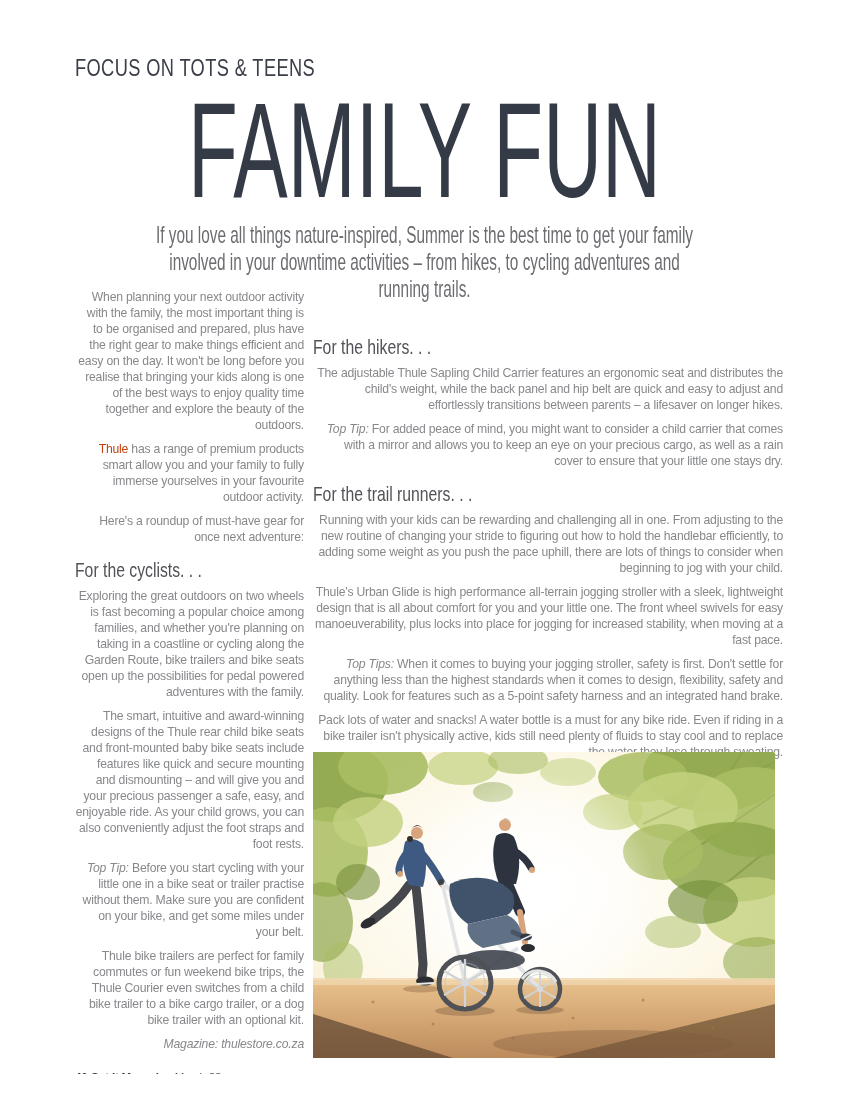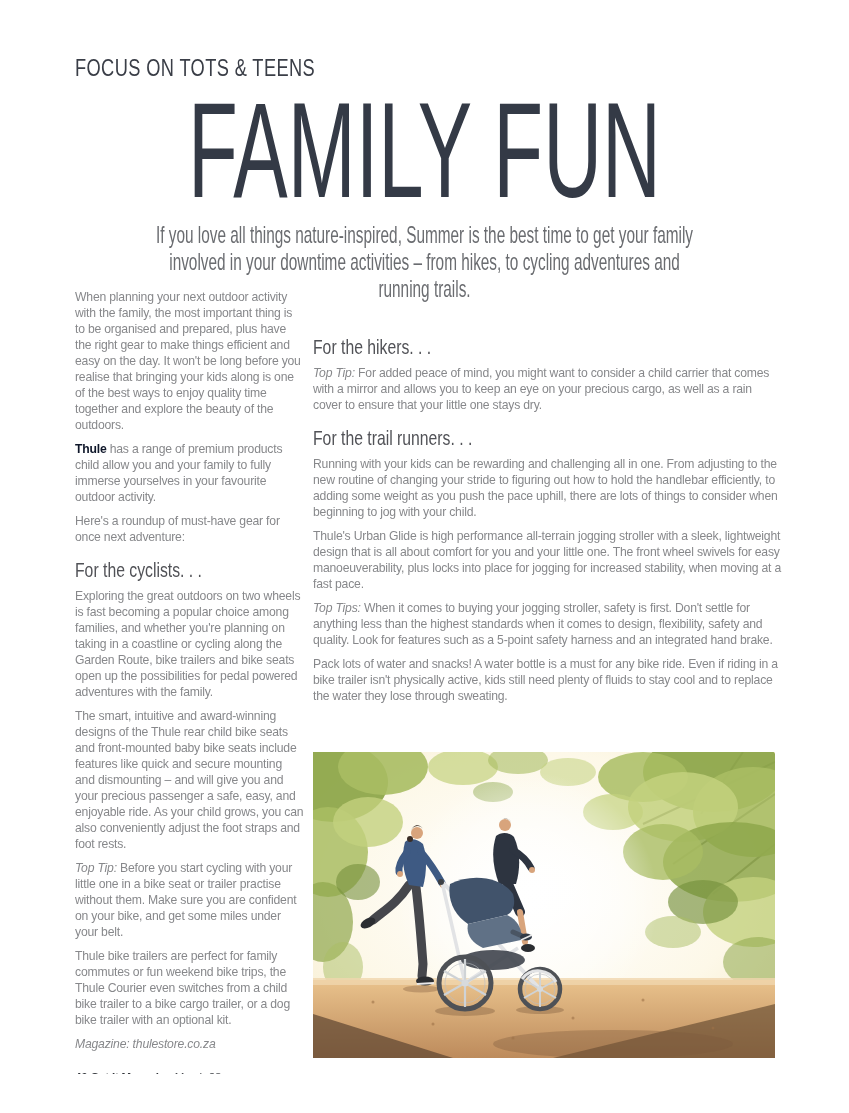--- a/index.html
+++ b/index.html
@@ -9,57 +9,58 @@
           letter-spacing:0.5px;transform:scaleX(0.76);transform-origin:left center;white-space:nowrap;}
   .headline{position:absolute;left:0;top:82px;width:849px;text-align:center;
             font-size:136px;line-height:1.0;color:#343a46;font-weight:400;
             transform:scaleX(0.60);transform-origin:center;white-space:nowrap;}
   .subtitle{position:absolute;left:0;top:221px;width:849px;text-align:center;
             font-size:24px;line-height:27px;color:#6a6c70;
             transform:scaleX(0.64);transform-origin:center;}
   .col{position:absolute;font-size:12.2px;line-height:16px;color:#87888b;letter-spacing:-0.2px;}
   .col-left{left:75px;top:289px;width:229px;}
   .col-right{left:313px;top:287px;width:470px;margin-top:48px;}
-  .col p{margin:0 0 8px 0;}
+  .col p{margin:0 0 8px 0;text-align:right;}
   .sec-heading{font-size:21px;color:#515257;letter-spacing:0;line-height:24px;
                margin:13px 0 6px 0;transform:scaleX(0.75);transform-origin:left center;white-space:nowrap;}
   .sec-heading.first{margin-top:0;}
-  .b{font-weight:bold;color:#0f172a;}
+  .b{font-weight:normal;color:#c2410c;}
   .i{font-style:italic;}
   .photo{position:absolute;left:313px;top:752px;width:462px;height:306px;}
   .photo svg{display:block;}
   .footer{position:absolute;left:75px;top:1071px;font-size:11.5px;color:#33363c;letter-spacing:-0.2px;}
   .footer .pgmag{font-weight:bold;}
   .footer .issue{font-weight:normal;color:#4a4d52;}
 </style>
 </head>
 <body>
 
 <div class="page">
 
   <div class="kicker">FOCUS ON TOTS &amp; TEENS</div>
 
   <div class="headline">FAMILY FUN</div>
 
   <div class="subtitle">If you love all things nature-inspired, Summer is the best time to get your family involved in your downtime activities – from hikes, to cycling adventures and running trails.</div>
 
   <div class="col col-left">
     <p>When planning your next outdoor activity with the family, the most important thing is to be organised and prepared, plus have the right gear to make things efficient and easy on the day. It won't be long before you realise that bringing your kids along is one of the best ways to enjoy quality time together and explore the beauty of the outdoors.</p>
-    <p><span class="b">Thule</span><span> has a range of premium products child allow you and your family to fully immerse yourselves in your favourite outdoor activity.</span></p>
+    <p><span class="b">Thule</span><span> has a range of premium products smart allow you and your family to fully immerse yourselves in your favourite outdoor activity.</span></p>
     <p>Here's a roundup of must-have gear for once next adventure:</p>
     <div class="sec-heading">For the cyclists. . .</div>
     <p>Exploring the great outdoors on two wheels is fast becoming a popular choice among families, and whether you're planning on taking in a coastline or cycling along the Garden Route, bike trailers and bike seats open up the possibilities for pedal powered adventures with the family.</p>
     <p>The smart, intuitive and award-winning designs of the Thule rear child bike seats and front-mounted baby bike seats include features like quick and secure mounting and dismounting – and will give you and your precious passenger a safe, easy, and enjoyable ride. As your child grows, you can also conveniently adjust the foot straps and foot rests.</p>
     <p><span class="i">Top Tip:</span><span> Before you start cycling with your little one in a bike seat or trailer practise without them. Make sure you are confident on your bike, and get some miles under your belt.</span></p>
     <p>Thule bike trailers are perfect for family commutes or fun weekend bike trips, the Thule Courier even switches from a child bike trailer to a bike cargo trailer, or a dog bike trailer with an optional kit.</p>
     <p class="i">Magazine: thulestore.co.za</p>
   </div>
 
   <div class="col col-right">
     <div class="sec-heading first">For the hikers. . .</div>
+    <p>The adjustable Thule Sapling Child Carrier features an ergonomic seat and distributes the child's weight, while the back panel and hip belt are quick and easy to adjust and effortlessly transitions between parents – a lifesaver on longer hikes.</p>
     <p><span class="i">Top Tip:</span><span> For added peace of mind, you might want to consider a child carrier that comes with a mirror and allows you to keep an eye on your precious cargo, as well as a rain cover to ensure that your little one stays dry.</span></p>
     <div class="sec-heading">For the trail runners. . .</div>
     <p>Running with your kids can be rewarding and challenging all in one. From adjusting to the new routine of changing your stride to figuring out how to hold the handlebar efficiently, to adding some weight as you push the pace uphill, there are lots of things to consider when beginning to jog with your child.</p>
     <p>Thule's Urban Glide is high performance all-terrain jogging stroller with a sleek, lightweight design that is all about comfort for you and your little one. The front wheel swivels for easy manoeuverability, plus locks into place for jogging for increased stability, when moving at a fast pace.</p>
     <p><span class="i">Top Tips:</span><span> When it comes to buying your jogging stroller, safety is first.  Don't settle for anything less than the highest standards when it comes to design, flexibility, safety and quality. Look for features such as a 5-point safety harness and an integrated hand brake.</span></p>
     <p>Pack lots of water and snacks! A water bottle is a must for any bike ride. Even if riding in a bike trailer isn't physically active, kids still need plenty of fluids to stay cool and to replace the water they lose through sweating.</p>
   </div>
 
   <div class="photo">
     <svg width="462" height="306" viewBox="0 0 462 306" xmlns="http://www.w3.org/2000/svg">

